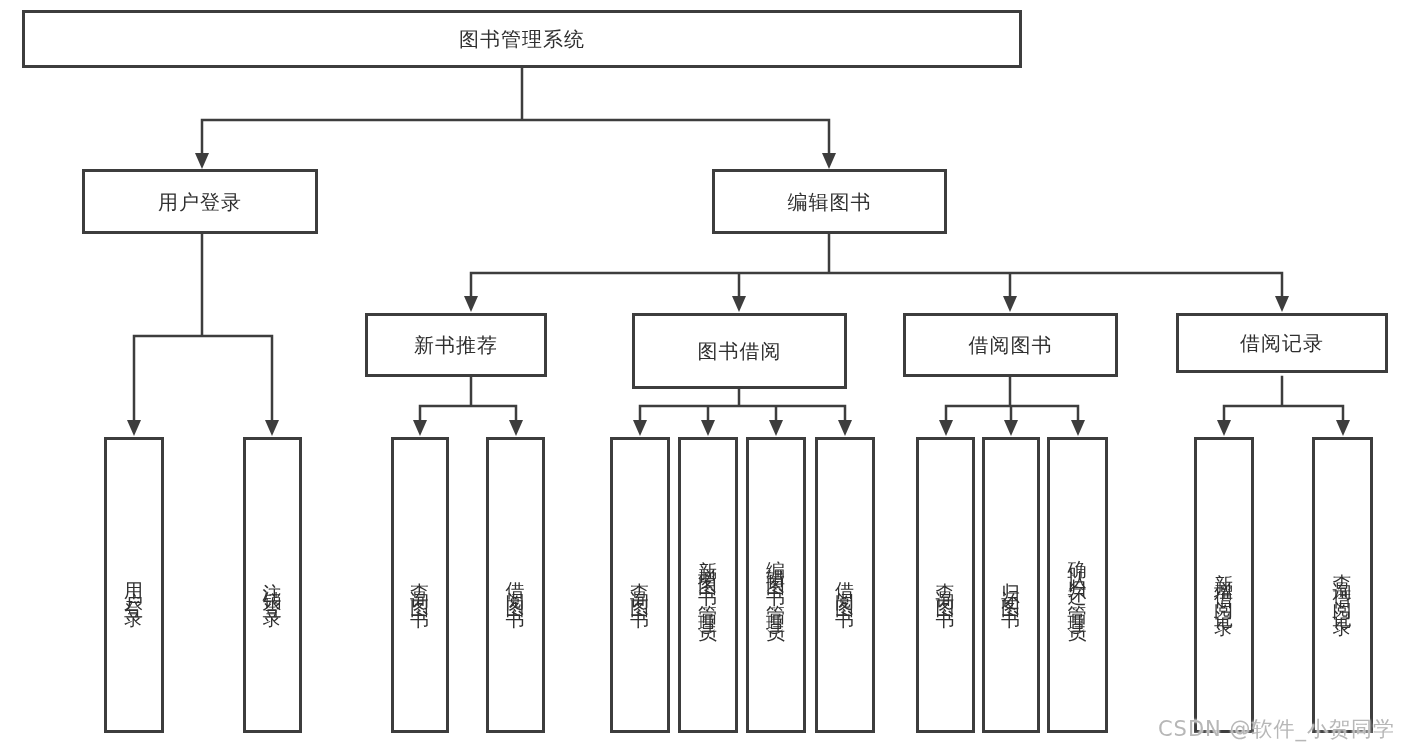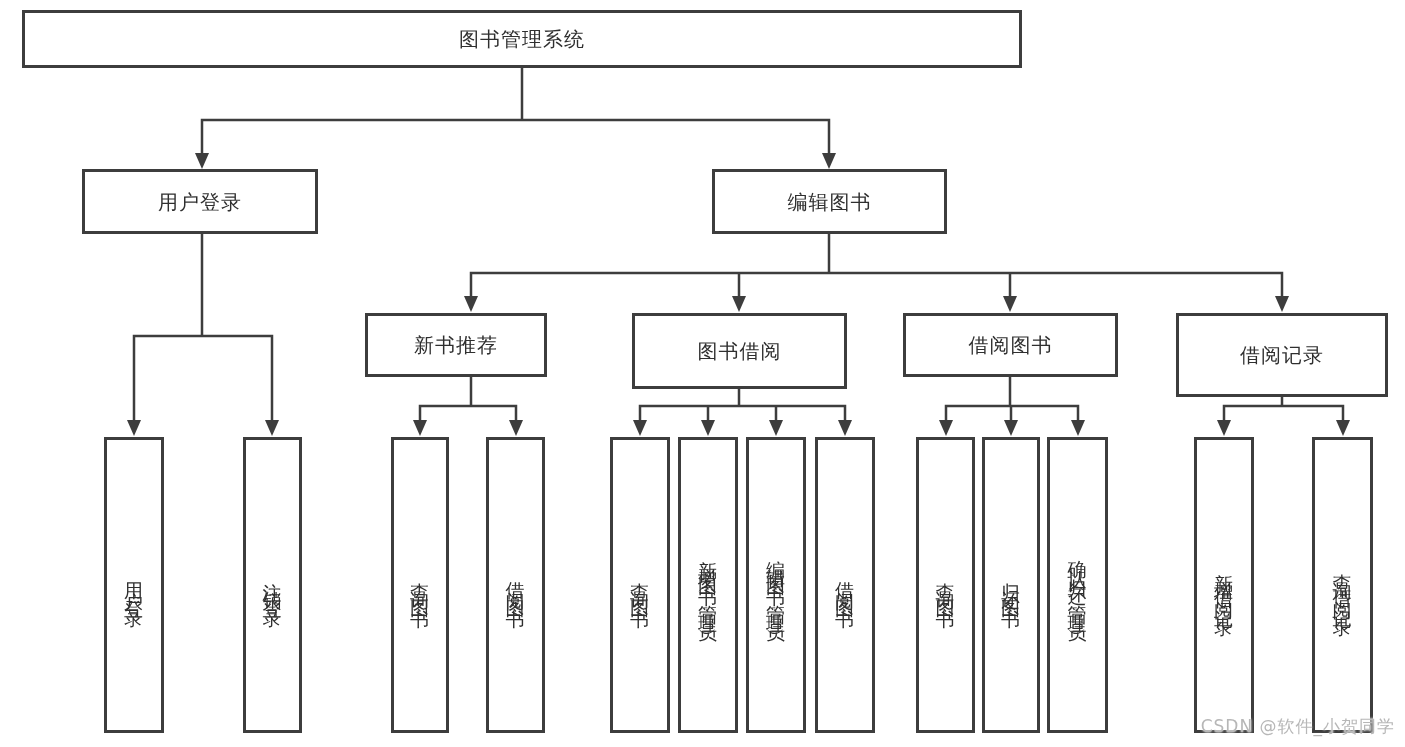--- a/index.html
+++ b/index.html
@@ -38,21 +38,21 @@
     text-orientation: mixed;
     font-size: 19px;
     letter-spacing: 9px;
     line-height: 1;
     padding: 6px 0;
   }
   .watermark {
     position: absolute;
     right: 10px;
     top: 715px;
-    font-size: 17px;
+    font-size: 21px;
     color: #b7b7b7;
     letter-spacing: 1px;
     text-shadow: 0 0 3px #ffffff, 0 0 2px #ffffff;
     white-space: nowrap;
   }
 </style>
 </head>
 <body>
 
 <div id="canvas">
@@ -101,21 +101,21 @@
   </svg>
 
   <div class="node h root" style="left:22px; top:10px; width:1000px; height:58px;">图书管理系统</div>
 
   <div class="node h" style="left:82px; top:169px; width:236px; height:65px;">用户登录</div>
   <div class="node h" style="left:712px; top:169px; width:235px; height:65px;">编辑图书</div>
 
   <div class="node h" style="left:365px; top:313px; width:182px; height:64px;">新书推荐</div>
   <div class="node h" style="left:632px; top:313px; width:215px; height:76px;">图书借阅</div>
   <div class="node h" style="left:903px; top:313px; width:215px; height:64px;">借阅图书</div>
-  <div class="node h" style="left:1176px; top:313px; width:212px; height:84px;">借阅记录</div>
+  <div class="node h" style="left:1176px; top:313px; width:212px; height:60px;">借阅记录</div>
 
   <div class="node v" style="left:104px; top:437px; width:60px; height:296px;">用户登录</div>
   <div class="node v" style="left:243px; top:437px; width:59px; height:296px;">注销登录</div>
 
   <div class="node v" style="left:391px; top:437px; width:58px; height:296px;">查询图书</div>
   <div class="node v" style="left:486px; top:437px; width:59px; height:296px;">借阅图书</div>
 
   <div class="node v" style="left:610px; top:437px; width:60px; height:296px;">查询图书</div>
   <div class="node v" style="left:678px; top:437px; width:60px; height:296px;">新增图书（管理员）</div>
   <div class="node v" style="left:746px; top:437px; width:60px; height:296px;">编辑图书（管理员）</div>

